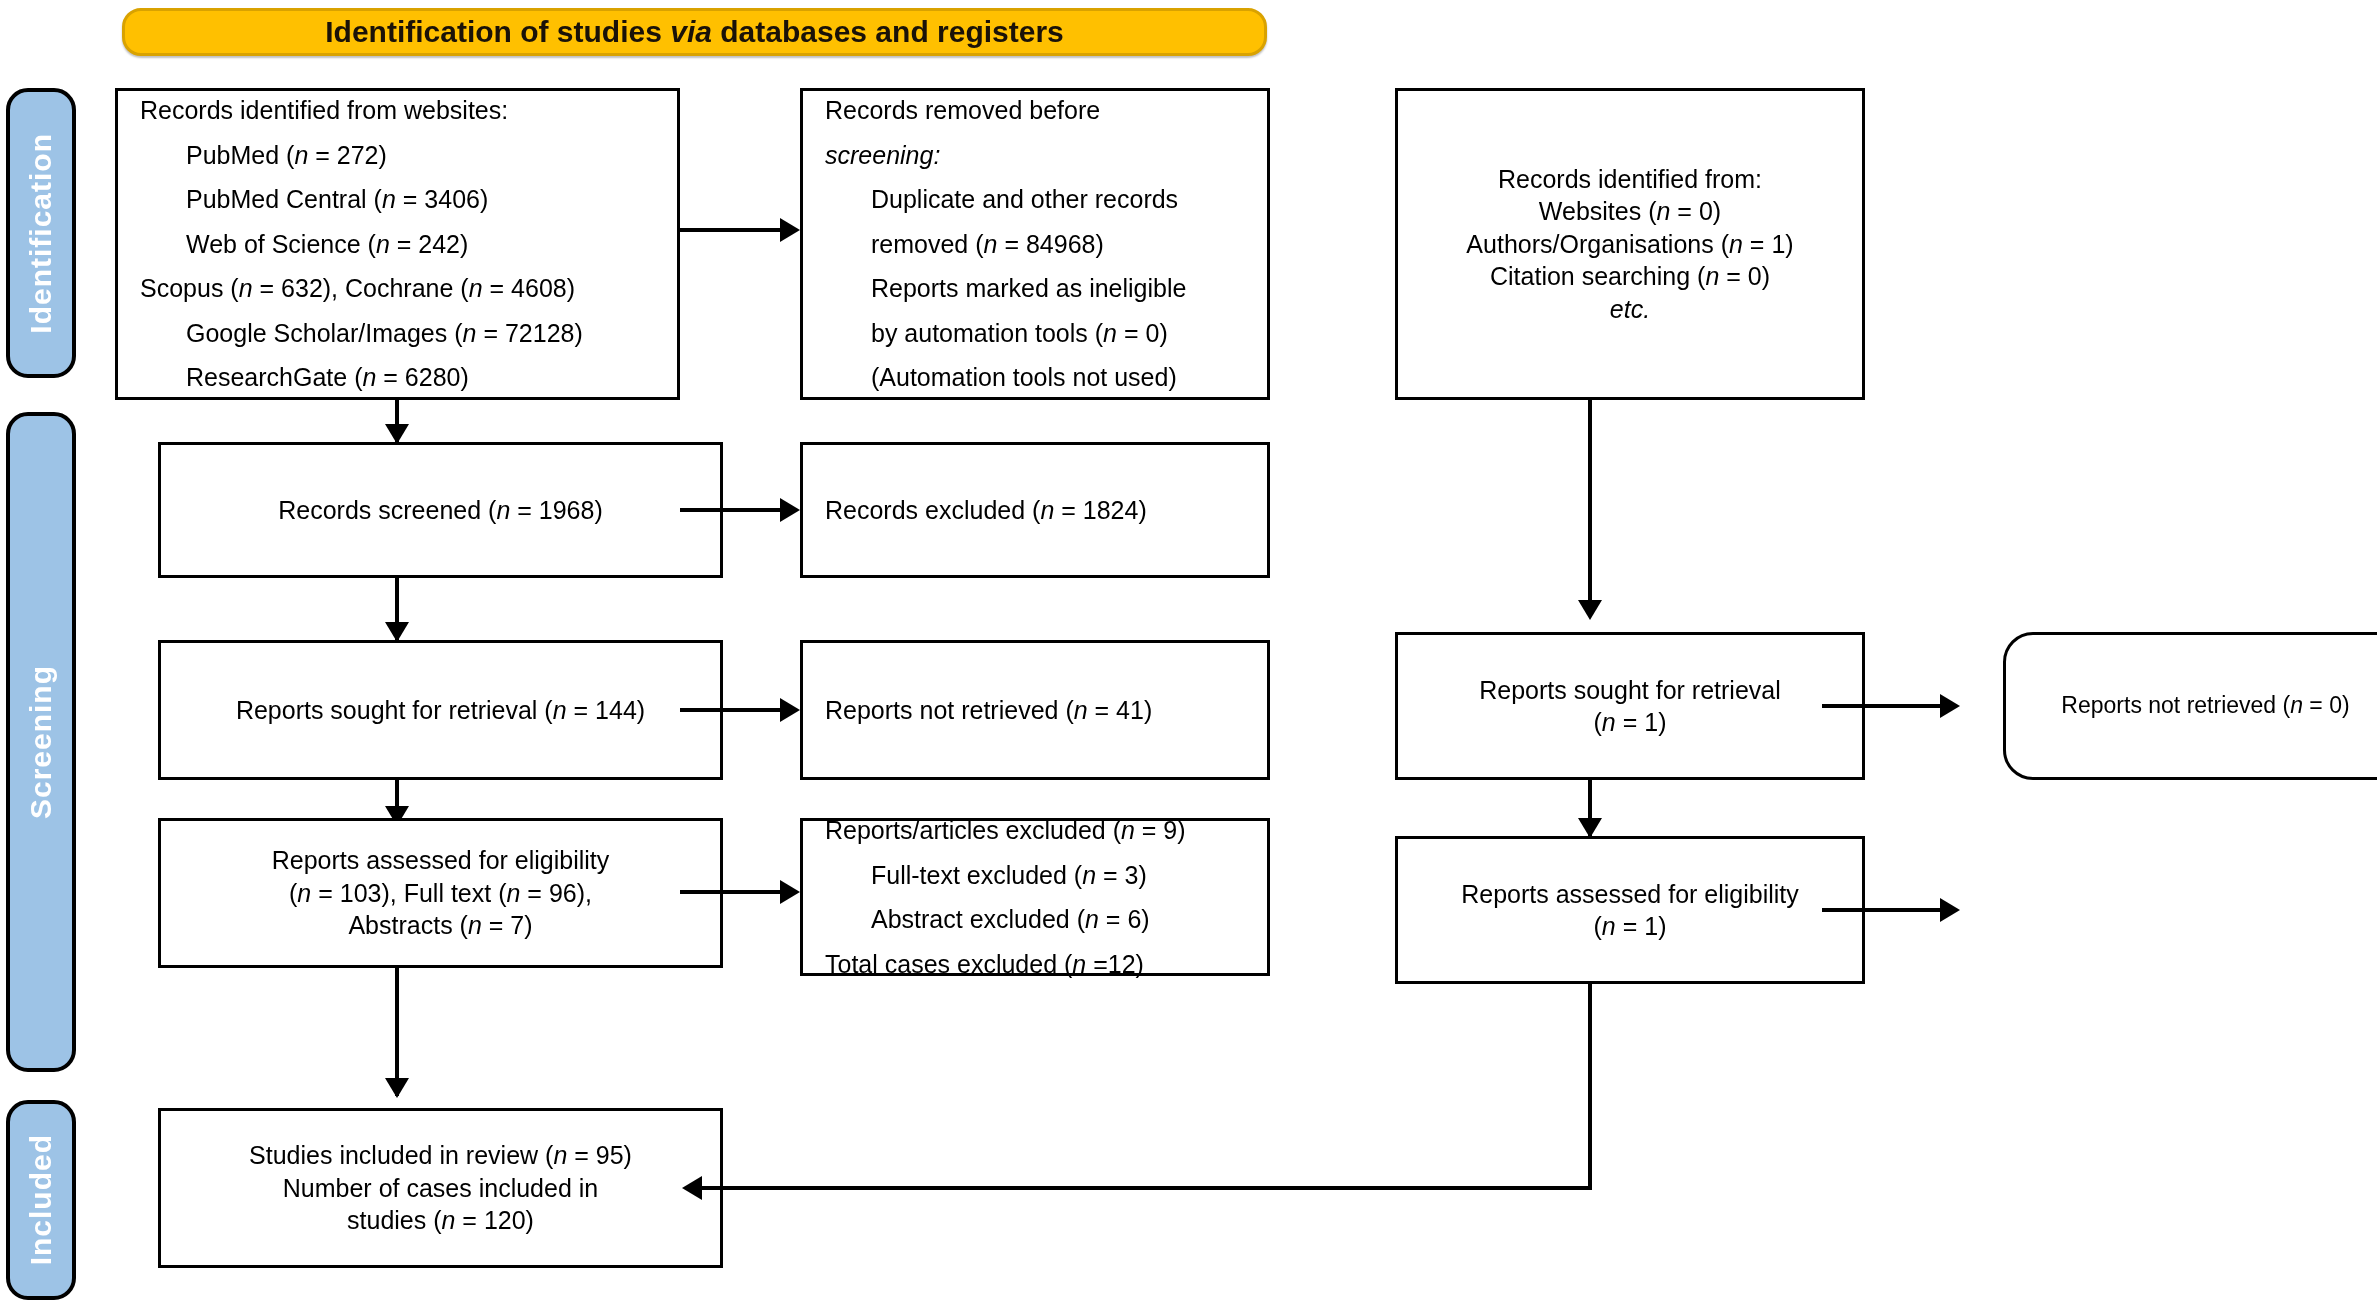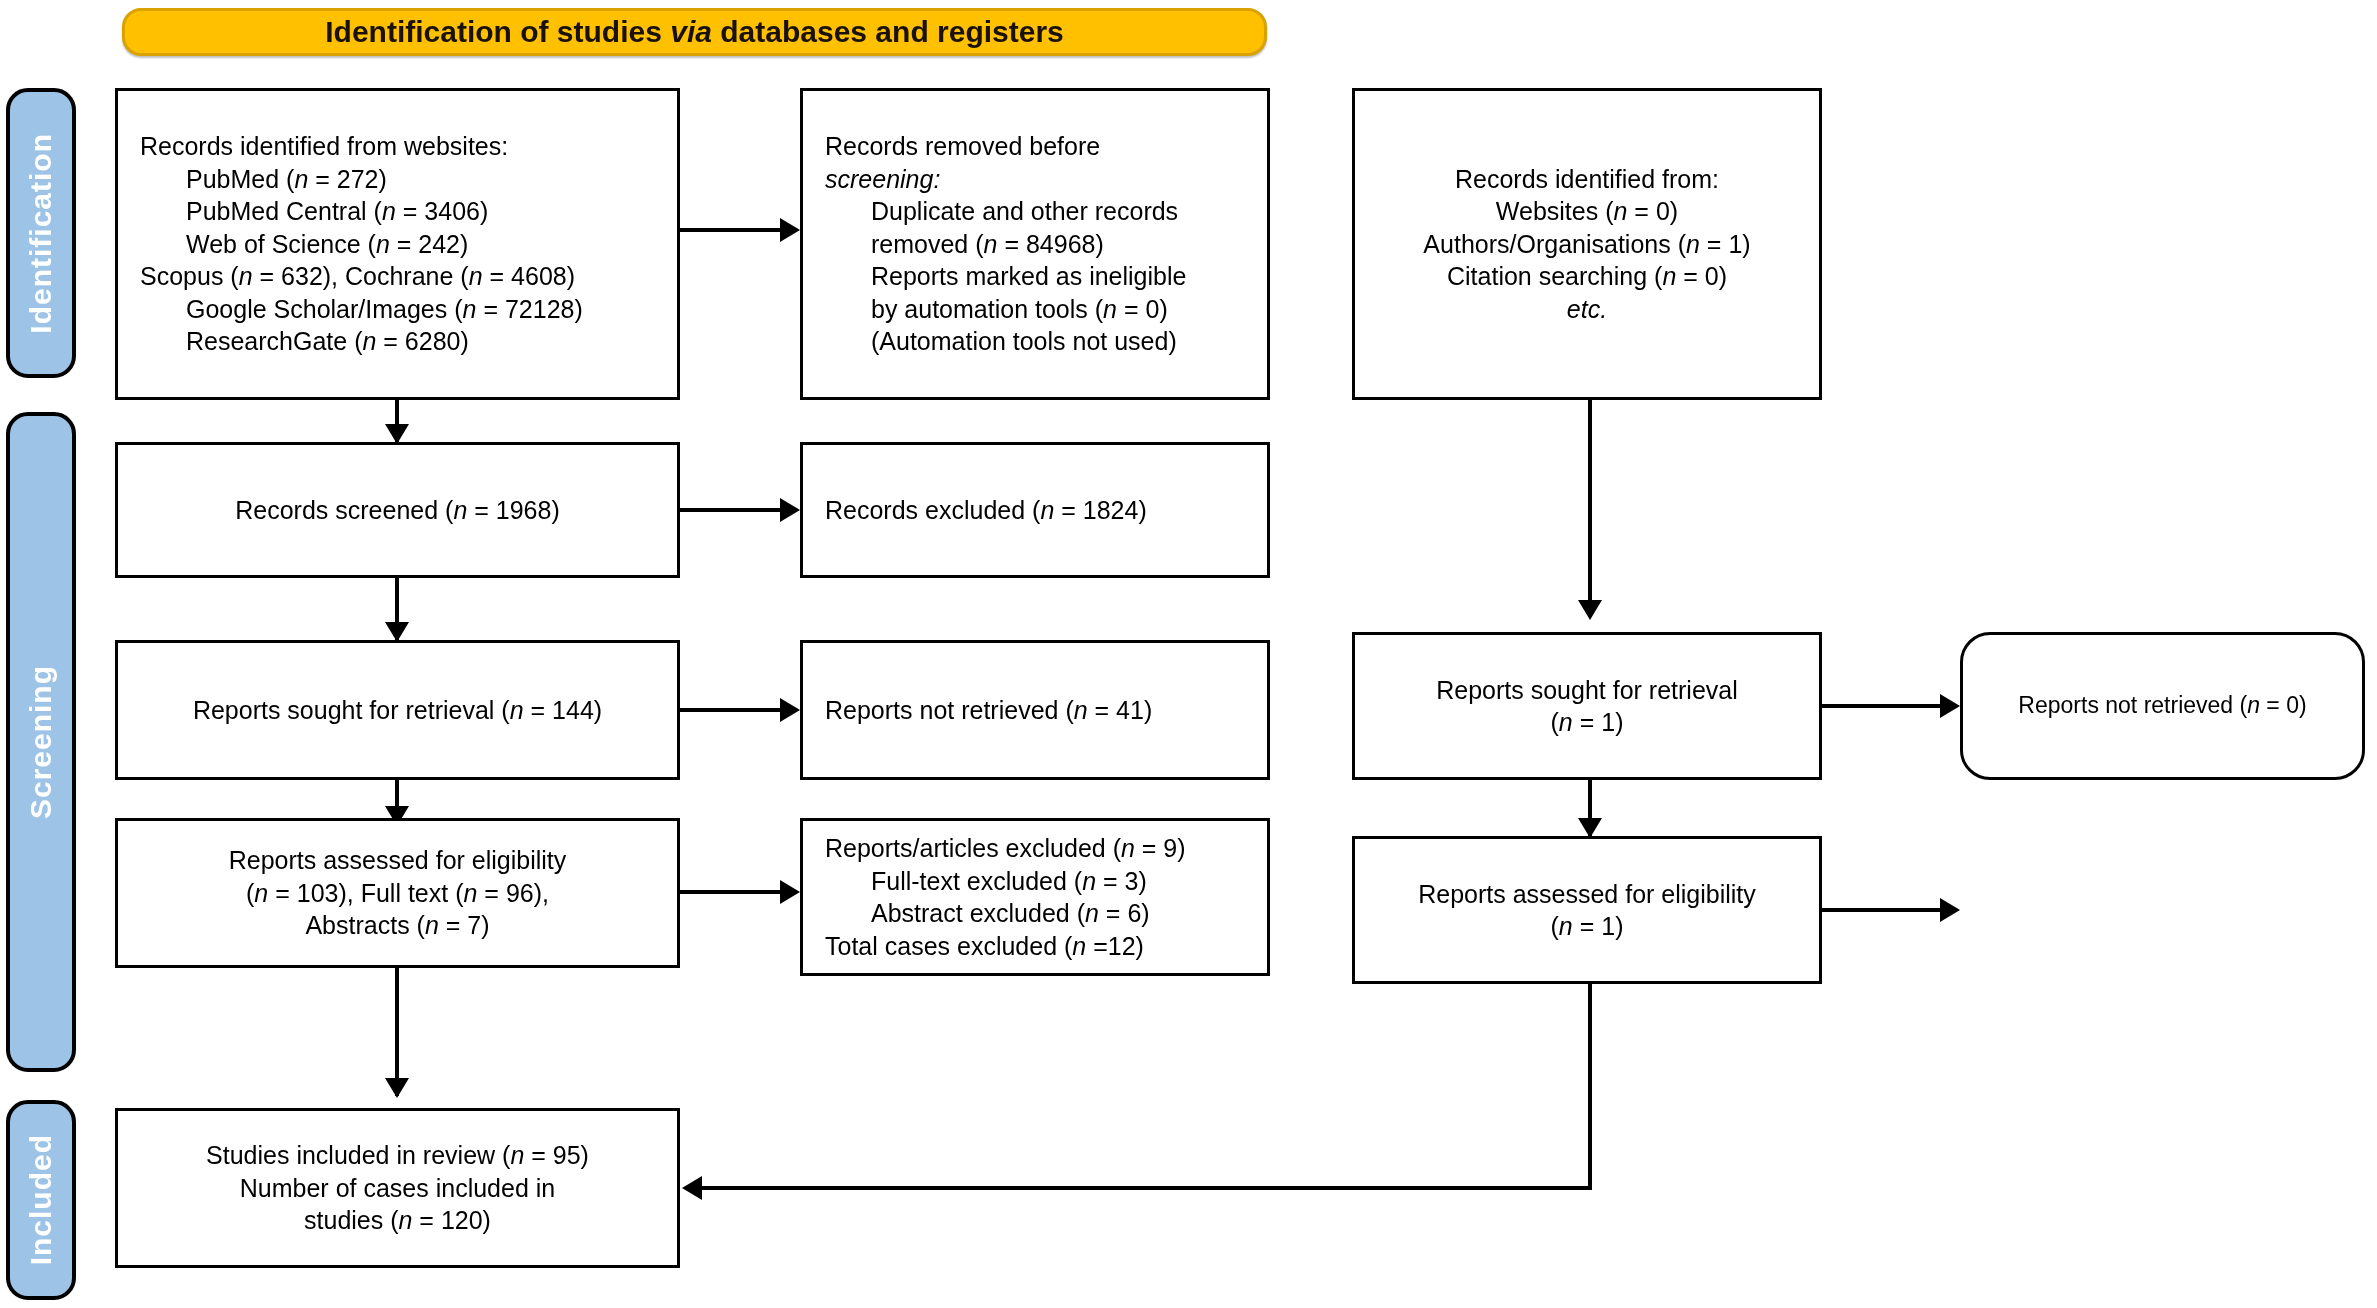--- a/index.html
+++ b/index.html
@@ -61,22 +61,22 @@
     position:absolute;
     background:#ffffff;
     border:3px solid #000;
     box-sizing:border-box;
     display:flex;
     flex-direction:column;
     justify-content:center;
     font-size:25px;
     line-height:1.30;
   }
-  .box.center{align-items:center;text-align:center;}
-  .box.left{align-items:flex-start;text-align:right;padding-left:22px;}
+  .box.center{align-items:center;text-align:center;margin-left:43px;}
+  .box.left{align-items:flex-start;text-align:right;padding-left:22px;gap:12px;}
   .box .ln{white-space:nowrap;}
   .box .ln.i{font-style:italic;}
   .box .indent{padding-left:46px;}
   .box.small{font-size:23px;border-radius:30px;}
 
   em.nv{font-style:italic;}
 
   
   .hline,.vline{position:absolute;background:#000;}
   .hline{height:4px;}

